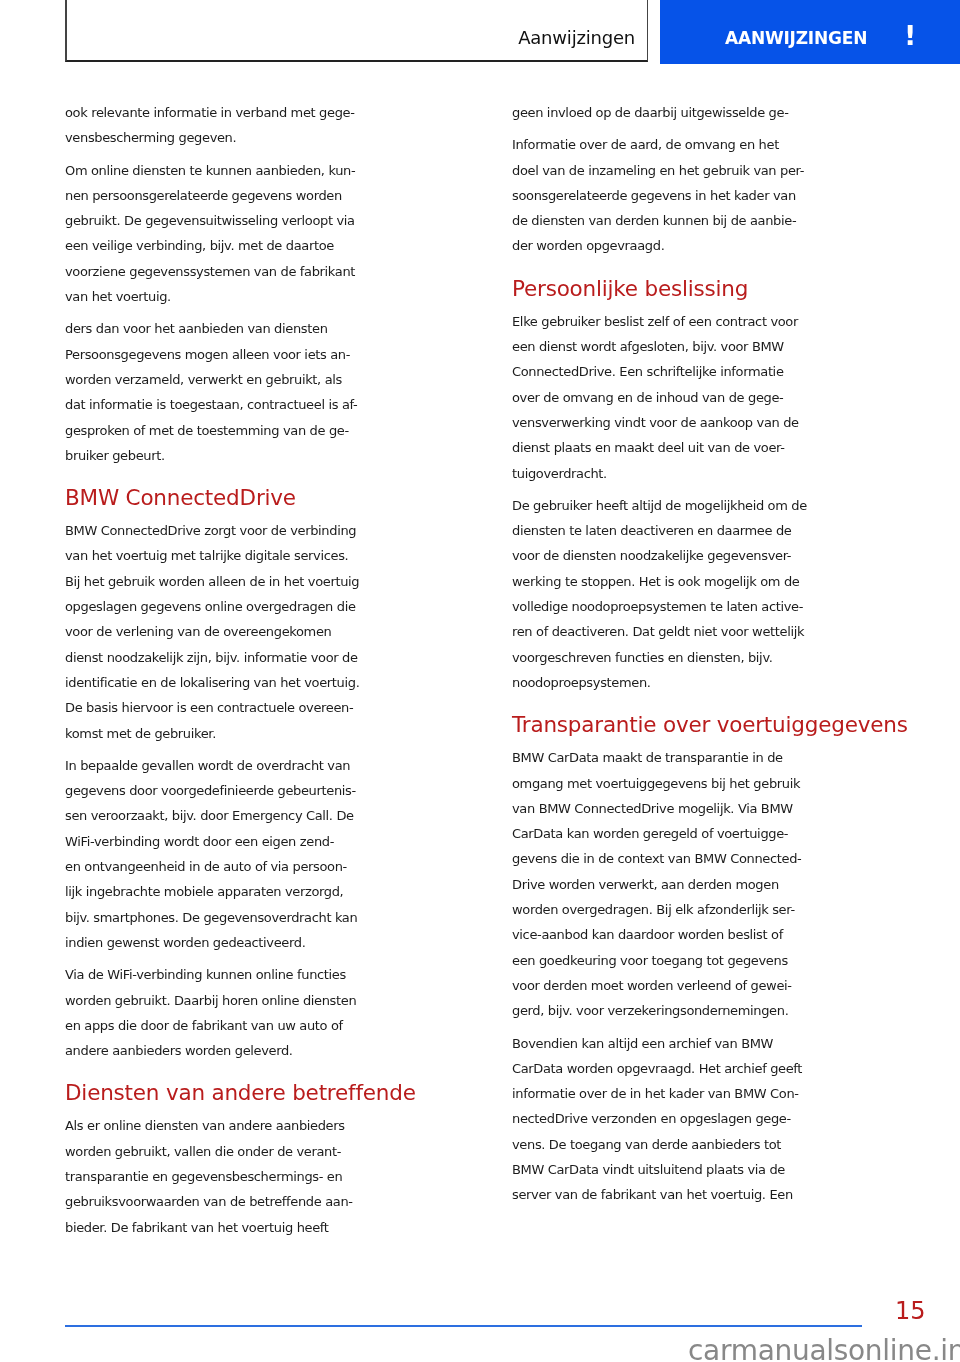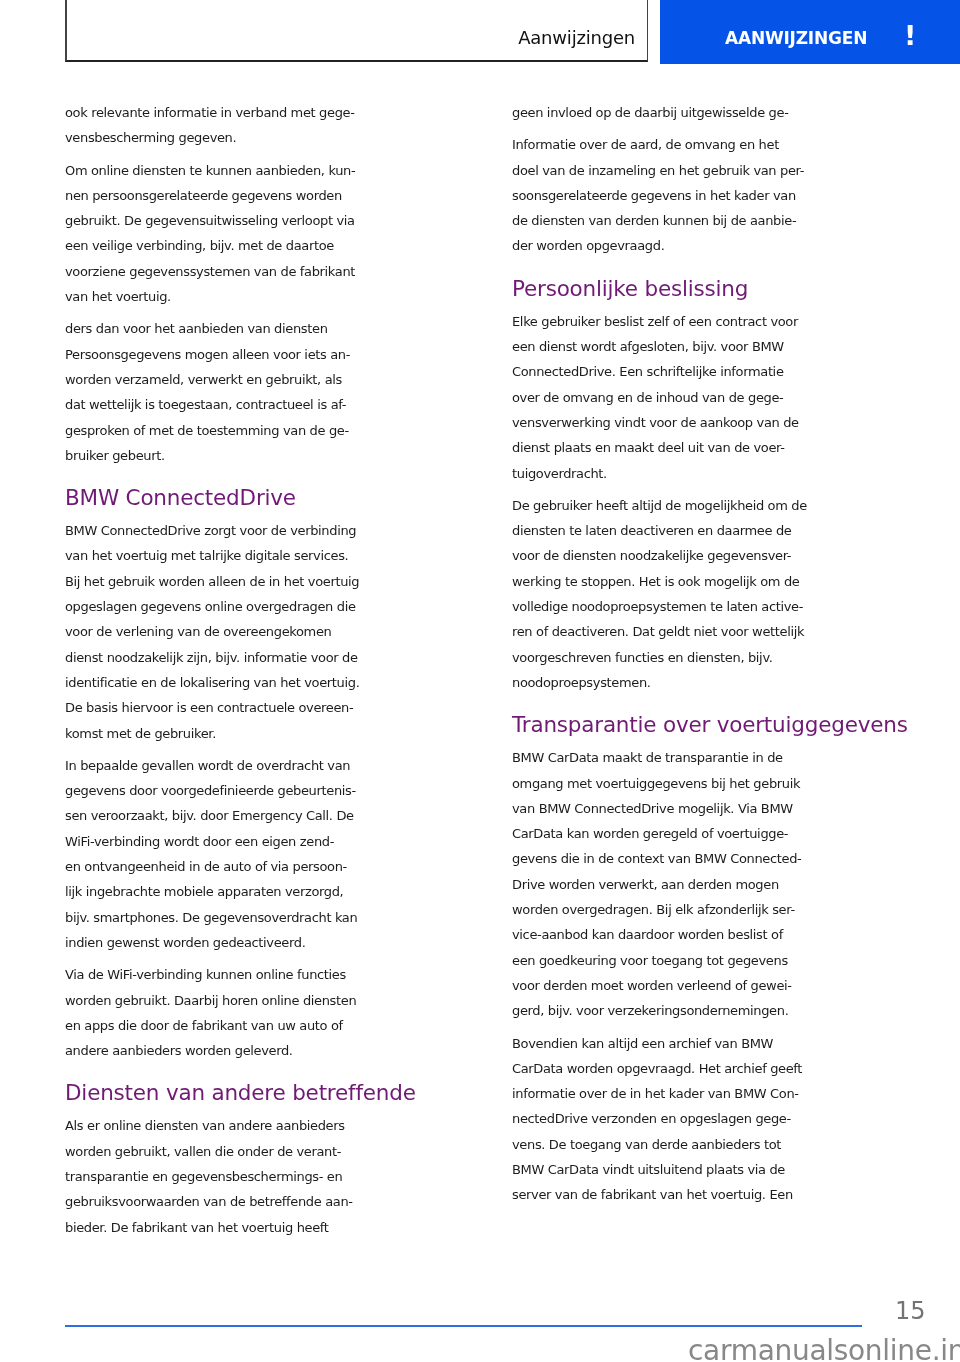--- a/index.html
+++ b/index.html
@@ -16,24 +16,24 @@
                      color: #ffffff; letter-spacing: -0.2px; }
   .hdr-excl { position: absolute; left: 244px; top: 20px; font-size: 27px; font-weight: bold; color: #ffffff; }
 
   .col { position: absolute; top: 100px; width: 420px; }
   .col-left { left: 65px; }
   .col-right { left: 512px; }
 
   p { margin: 0 0 7px 0; font-size: 13px; line-height: 25.3px; letter-spacing: -0.35px;
       font-family: "DejaVu Sans", sans-serif; color: #1c1c1c; }
   h2 { margin: 15px 0 5px 0; font-size: 21.5px; line-height: 30px; font-weight: normal;
-       color: #701a75; letter-spacing: -0.2px; font-family: "DejaVu Sans", sans-serif; }
+       color: #b91c1c; letter-spacing: -0.2px; font-family: "DejaVu Sans", sans-serif; }
   .ln { display: block; white-space: nowrap; }
 
-  .page-num { position: absolute; left: 895px; top: 1297px; font-size: 24px; color: #737373; }
+  .page-num { position: absolute; left: 895px; top: 1297px; font-size: 24px; color: #b91c1c; }
   .footer-line { position: absolute; left: 65px; top: 1325px; width: 797px; height: 2px; background: #2d6fe0; }
   .footer-text { position: absolute; left: 283px; top: 1334px; font-size: 17.5px; color: #ef4444; letter-spacing: -0.4px; margin-top: 40px; }
   .watermark { position: absolute; left: 688px; top: 1334px; font-size: 28px; color: #888; letter-spacing: -0.3px; }
 </style>
 </head>
 <body>
 
 <div class="hdr-left">
   <span class="hdr-left-title">Aanwijzingen</span>
 </div>
@@ -52,21 +52,21 @@
       <span class="ln">nen persoonsgerelateerde gegevens worden</span>
       <span class="ln">gebruikt. De gegevensuitwisseling verloopt via</span>
       <span class="ln">een veilige verbinding, bijv. met de daartoe</span>
       <span class="ln">voorziene gegevenssystemen van de fabrikant</span>
       <span class="ln">van het voertuig.</span>
     </p>
     <p>
       <span class="ln">ders dan voor het aanbieden van diensten</span>
       <span class="ln">Persoonsgegevens mogen alleen voor iets an-</span>
       <span class="ln">worden verzameld, verwerkt en gebruikt, als</span>
-      <span class="ln">dat wettelijk is toegestaan, contractueel is af-</span>
+      <span class="ln">dat informatie is toegestaan, contractueel is af-</span>
       <span class="ln">gesproken of met de toestemming van de ge-</span>
       <span class="ln">bruiker gebeurt.</span>
     </p>
     <h2>BMW ConnectedDrive</h2>
     <p>
       <span class="ln">BMW ConnectedDrive zorgt voor de verbinding</span>
       <span class="ln">van het voertuig met talrijke digitale services.</span>
       <span class="ln">Bij het gebruik worden alleen de in het voertuig</span>
       <span class="ln">opgeslagen gegevens online overgedragen die</span>
       <span class="ln">voor de verlening van de overeengekomen</span>

